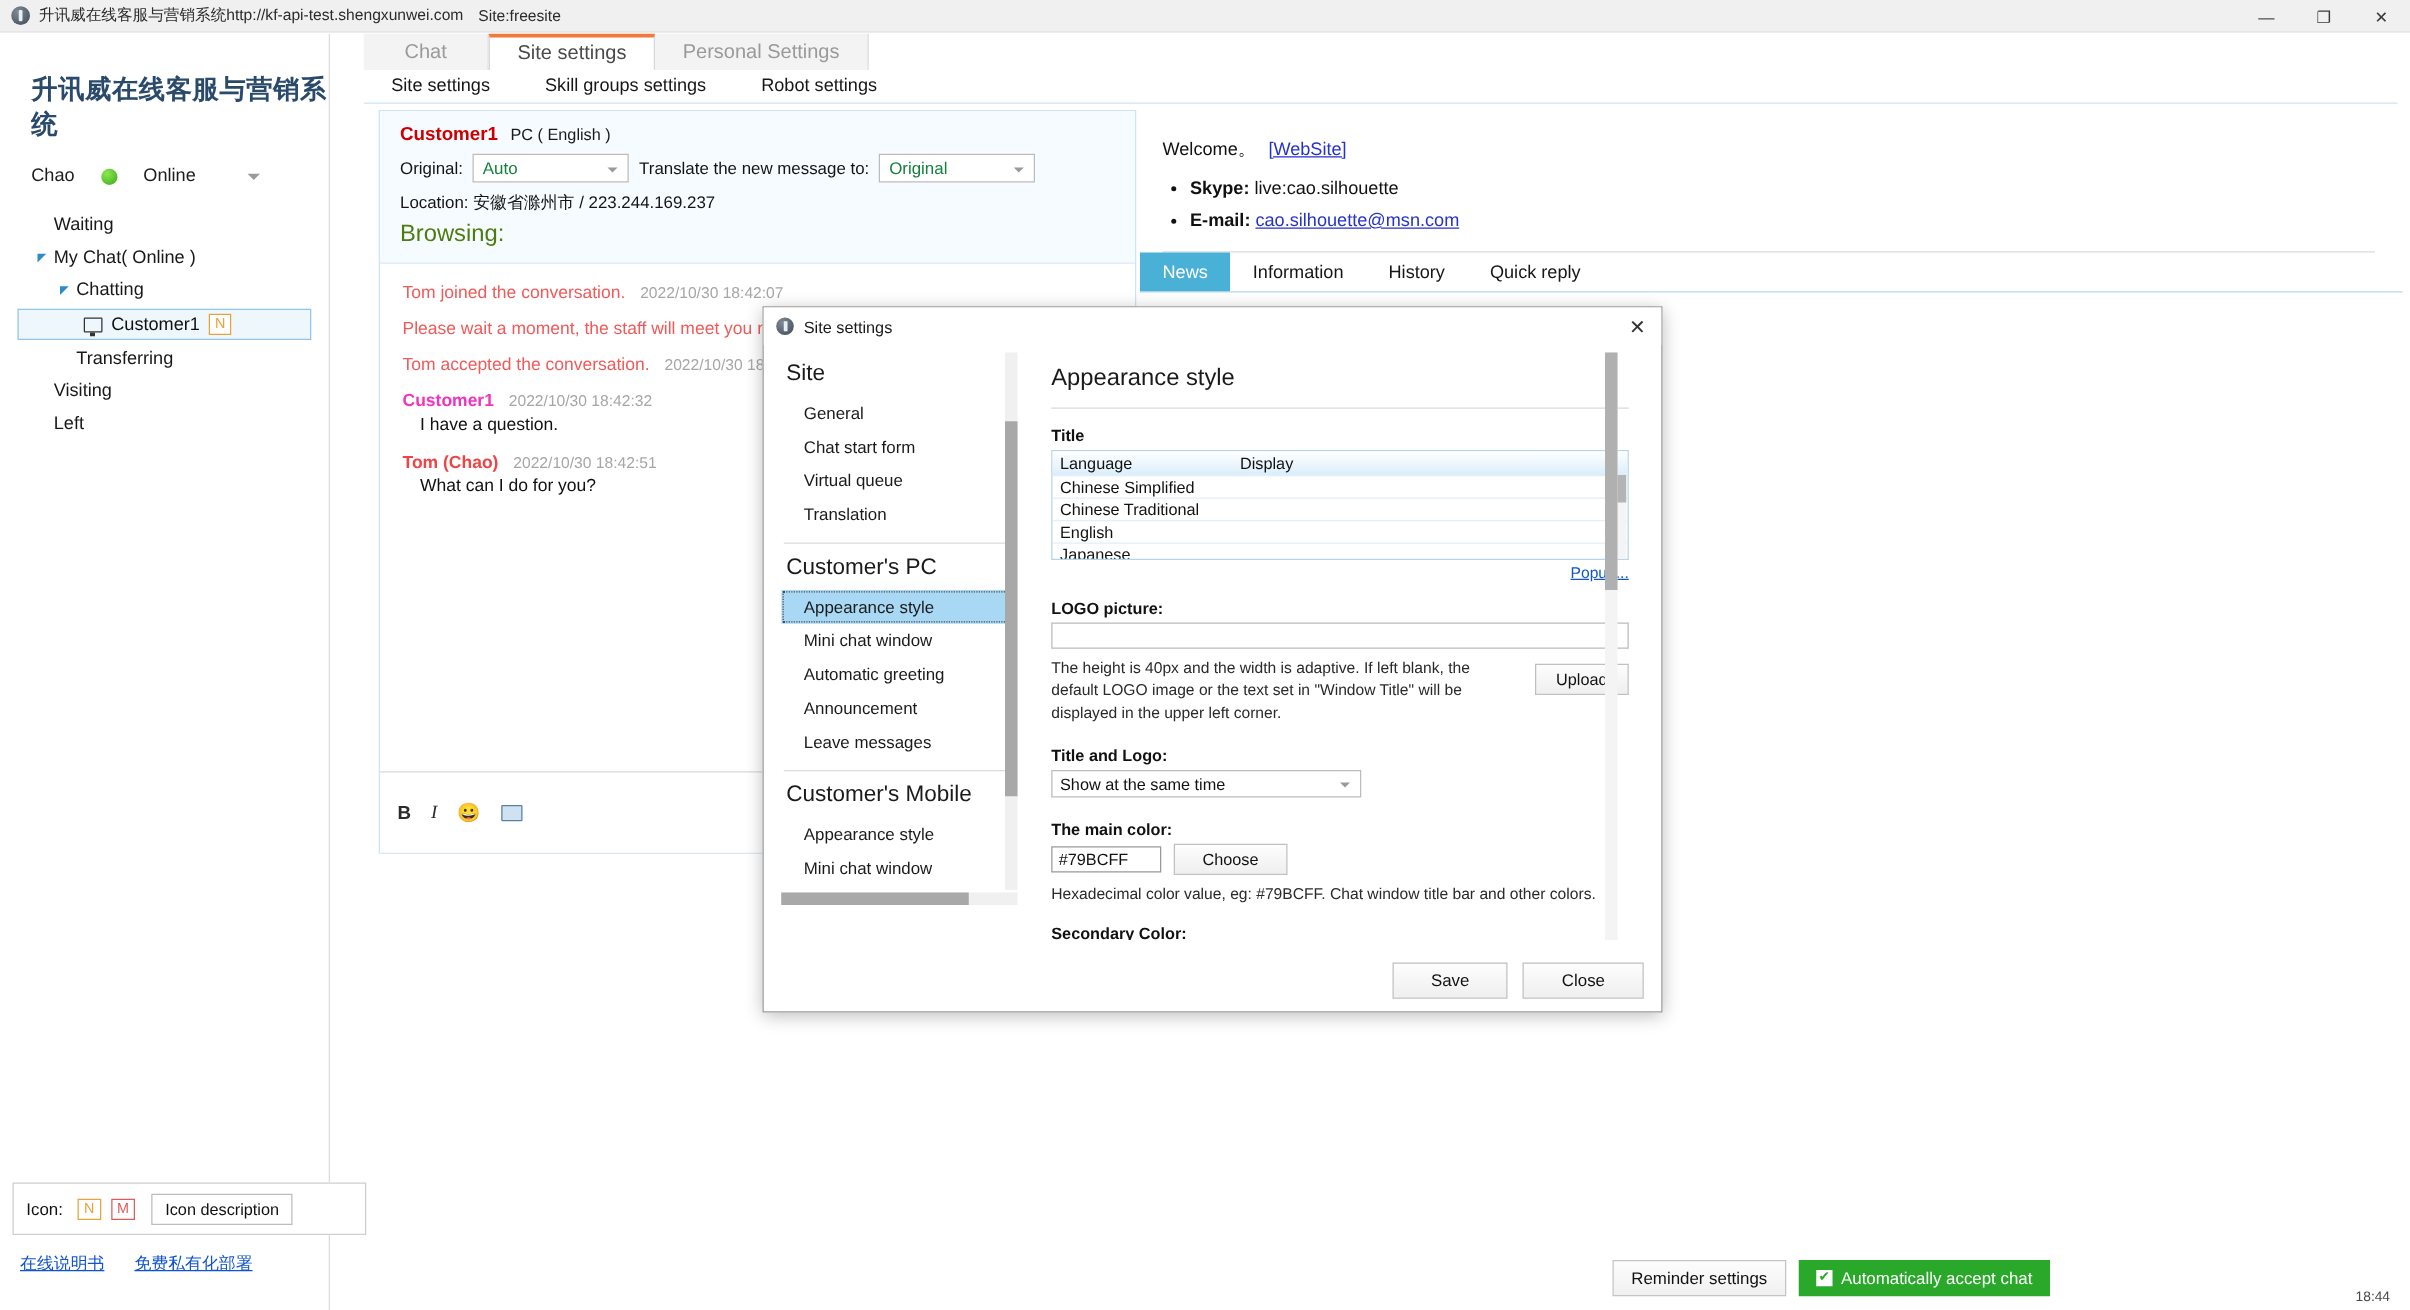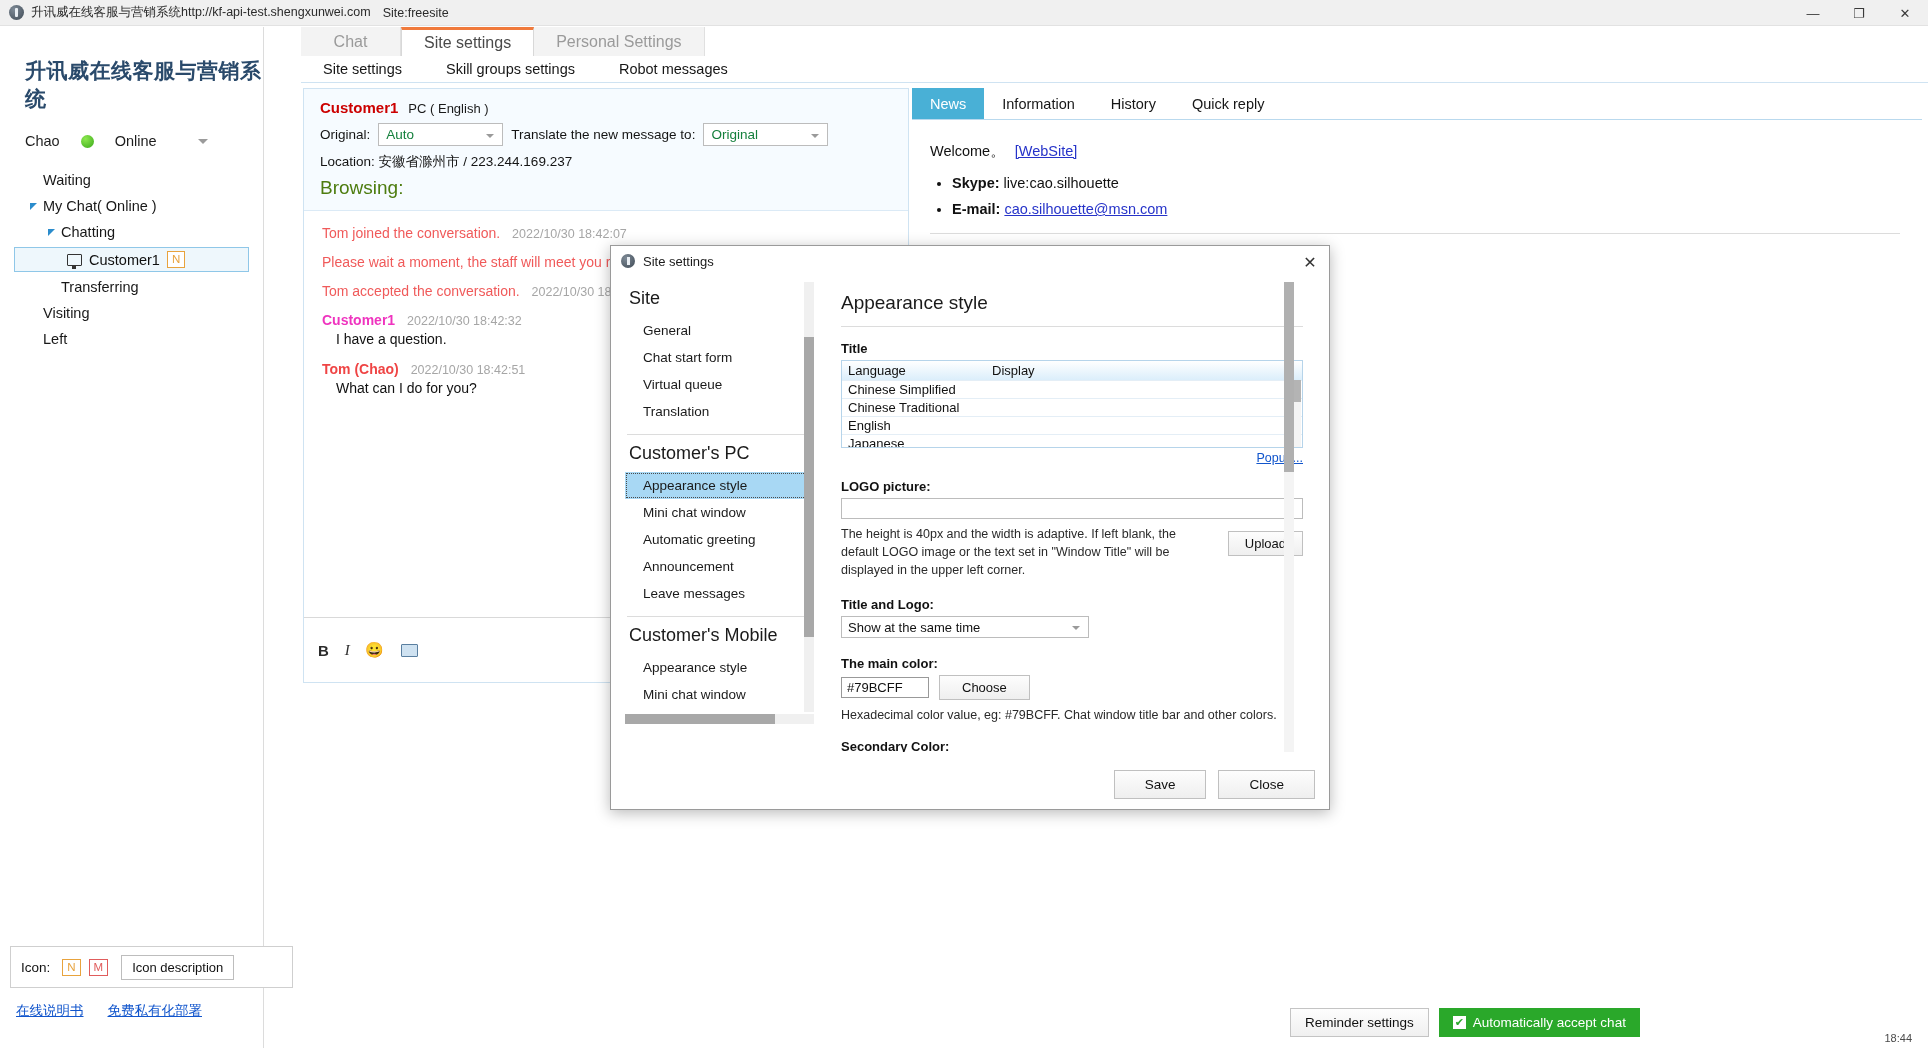--- a/index.html
+++ b/index.html
@@ -114,21 +114,21 @@
     font-size: 13px; color: #111; margin-left: 8px;
   }
   #legend-links {
     position: absolute; left: 16px; bottom: 28px;
     font-size: 13.5px; display: flex; gap: 24px;
   }
   #legend-links a { color: #1155cc; text-decoration: underline; cursor: pointer; }
 
   
   #topbar {
-    position: absolute; left: 301px; top: 27px; width: 1627px; height: 56px;
+    position: absolute; left: 291px; top: 27px; width: 1627px; height: 56px;
     background: #ffffff;
   }
   #maintabs { display: flex; height: 29px; align-items: stretch; }
   .mtab {
     min-width: 100px; padding: 0 22px; display: flex; align-items: center; justify-content: center;
     font-size: 16px; color: #9a9a9a; background: #f3f3f3;
     border-right: 1px solid #e0e0e0;
   }
   .mtab.active {
     background: #ffffff; color: #4a4a4a; border-top: 3px solid #f07a3c;
@@ -414,21 +414,21 @@
 
 <div id="topbar">
   <div id="maintabs">
     <div class="mtab">Chat</div>
     <div class="mtab active">Site settings</div>
     <div class="mtab">Personal Settings</div>
   </div>
   <div id="subtabs">
     <div class="stab active">Site settings</div>
     <div class="stab">Skill groups settings</div>
-    <div class="stab">Robot messages</div>
+    <div class="stab">Robot settings</div>
   </div>
 </div>
 
 <div id="chatpanel">
   <div id="cust-header">
     <div class="ch-line1">
       <span class="ch-name">Customer1</span>
       <span class="ch-plat">PC ( English )</span>
     </div>
     <div class="ch-line2">
@@ -487,42 +487,42 @@
     <span class="emoji-ic">😀</span>
     <span class="img-ic"></span>
     <span class="radio-orig">
       <span class="rdot"></span>
       <span>Origi</span>
     </span>
   </div>
 </div>
 
 <div id="infopanel">
-  <div id="infotabs">
-    <div class="itab active">News</div>
-    <div class="itab">Information</div>
-    <div class="itab">History</div>
-    <div class="itab">Quick reply</div>
-  </div>
   <div id="infobody">
     <div class="welcome-line">
       <span>Welcome。</span>
       <a>[WebSite]</a>
     </div>
     <ul>
       <li>
         <b>Skype:</b>
         <span>live:cao.silhouette</span>
       </li>
       <li>
         <b>E-mail:</b>
         <a>cao.silhouette@msn.com</a>
       </li>
     </ul>
     <div id="info-hr"></div>
+  </div>
+  <div id="infotabs">
+    <div class="itab active">News</div>
+    <div class="itab">Information</div>
+    <div class="itab">History</div>
+    <div class="itab">Quick reply</div>
   </div>
 </div>
 
 <div id="bottombar">
   <div class="btn-grey">Reminder settings</div>
   <div class="btn-green">
     <span class="chk">✔</span>
     <span>Automatically accept chat</span>
   </div>
 </div>

